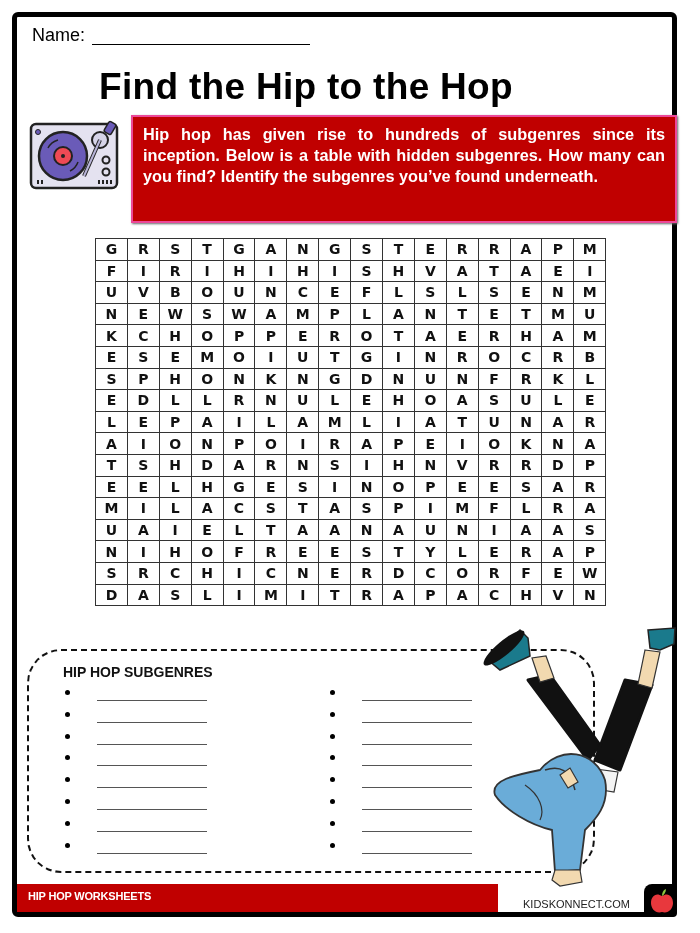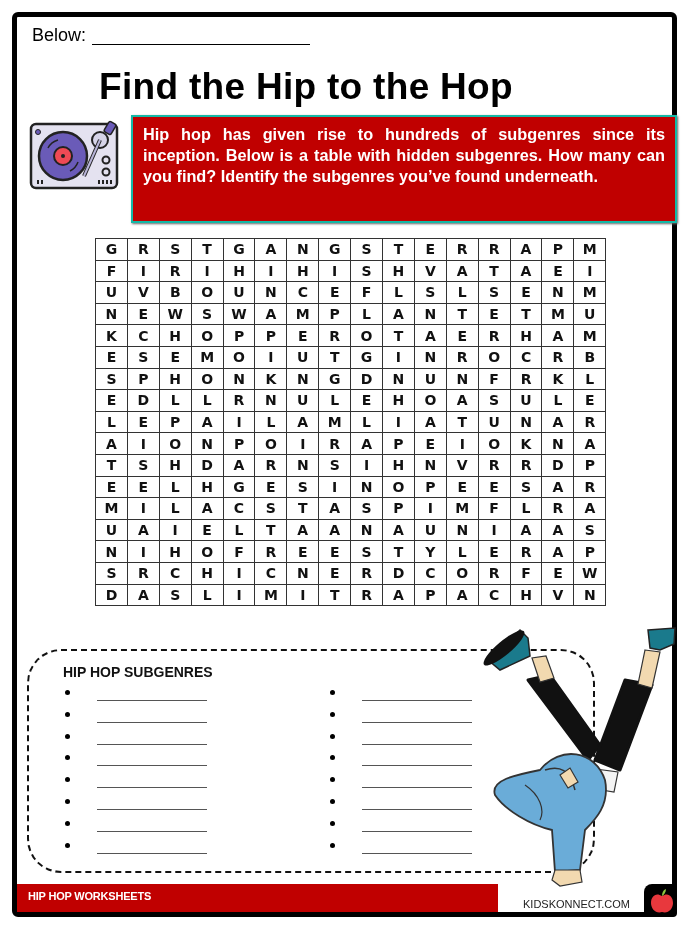--- a/index.html
+++ b/index.html
@@ -2,42 +2,42 @@
 <html><head>
 <meta charset="utf-8">
 <style>
   html, body { margin:0; padding:0; background:#ffffff; }
   body { width:700px; height:933px; position:relative; overflow:hidden; font-family:"Liberation Sans", sans-serif; }
   .frame { position:absolute; left:12px; top:12px; width:665px; height:905px; border:5px solid #000; border-radius:6px; box-sizing:border-box; background:#fff; }
   .name-label { position:absolute; left:32px; top:25px; font-size:18px; color:#000; }
   .name-line { position:absolute; left:92px; top:44px; width:218px; border-bottom:1.5px solid #000; }
   .title { position:absolute; left:0; width:612px; top:66px; text-align:center; font-size:37px; font-weight:bold; color:#000; letter-spacing:0.3px; }
   .turntable { position:absolute; left:28px; top:118px; width:92px; height:75px; }
-  .intro { position:absolute; left:131px; top:115px; width:546px; height:108px; background:#c00000; border:2px solid #14b8a6; box-sizing:border-box; box-shadow:1px 1px 2px #666; padding:7px 10px 0 10px; color:#fff; font-weight:bold; font-size:16.3px; line-height:21px; text-align:justify; }
+  .intro { position:absolute; left:131px; top:115px; width:546px; height:108px; background:#c00000; border:2px solid #ec4899; box-sizing:border-box; box-shadow:1px 1px 2px #666; padding:7px 10px 0 10px; color:#fff; font-weight:bold; font-size:16.3px; line-height:21px; text-align:justify; }
   .grid { position:absolute; left:95px; top:238px; border-collapse:collapse; }
   .grid td { width:31.9px; height:21.6px; border:1px solid #333; text-align:center; vertical-align:middle; font-family:"DejaVu Sans", sans-serif; font-weight:bold; font-size:14px; color:#111; padding:0; box-sizing:border-box; }
   .answer-box { position:absolute; left:27px; top:649px; width:568px; height:224px; border:2.5px dashed #111; border-radius:34px; box-sizing:border-box; }
   .answer-title { position:absolute; left:63px; top:664px; font-size:14px; font-weight:bold; color:#111; }
   .answer-col { position:absolute; top:688px; }
   .answer-row { position:relative; height:21.8px; }
   .bullet { position:absolute; left:0; top:2px; width:5px; height:5px; border-radius:50%; background:#000; }
   .blank { position:absolute; left:32px; top:12px; width:110px; border-bottom:1.5px solid #555; }
   .dancer { position:absolute; left:470px; top:620px; width:220px; height:270px; }
   .footer-red { position:absolute; left:17px; top:884px; width:481px; height:28px; background:#c00000; }
   .footer-label { position:absolute; left:28px; top:890px; font-size:11px; font-weight:bold; color:#fff; letter-spacing:-0.2px; }
   .footer-site { position:absolute; left:523px; top:898px; font-size:11px; color:#222; }
   .footer-apple-box { position:absolute; left:644px; top:884px; width:33px; height:33px; background:#000; border-radius:8px 0 4px 0; }
   .apple { position:absolute; left:648px; top:887px; width:28px; height:28px; }
 </style>
 </head>
 <body>
 
 <div class="frame"></div>
 
-<div class="name-label">Below:</div>
+<div class="name-label">Name:</div>
 <div class="name-line"></div>
 
 <div class="title">Find the Hip to the Hop</div>
 
 <svg class="turntable" viewBox="0 0 92 75">
   <rect x="3" y="6" width="86" height="64" rx="5" fill="#e4e2f0" stroke="#222" stroke-width="2.5"></rect>
   <circle cx="10" cy="14" r="2.5" fill="#6a5bb8" stroke="#222" stroke-width="1"></circle>
   <circle cx="35" cy="38" r="24" fill="#6a5bb8" stroke="#222" stroke-width="2.5"></circle>
   <path d="M20 30 A16 16 0 0 1 30 22" stroke="#222" stroke-width="1.5" fill="none"></path>
   <path d="M50 44 A16 16 0 0 1 42 53" stroke="#222" stroke-width="1.5" fill="none"></path>

